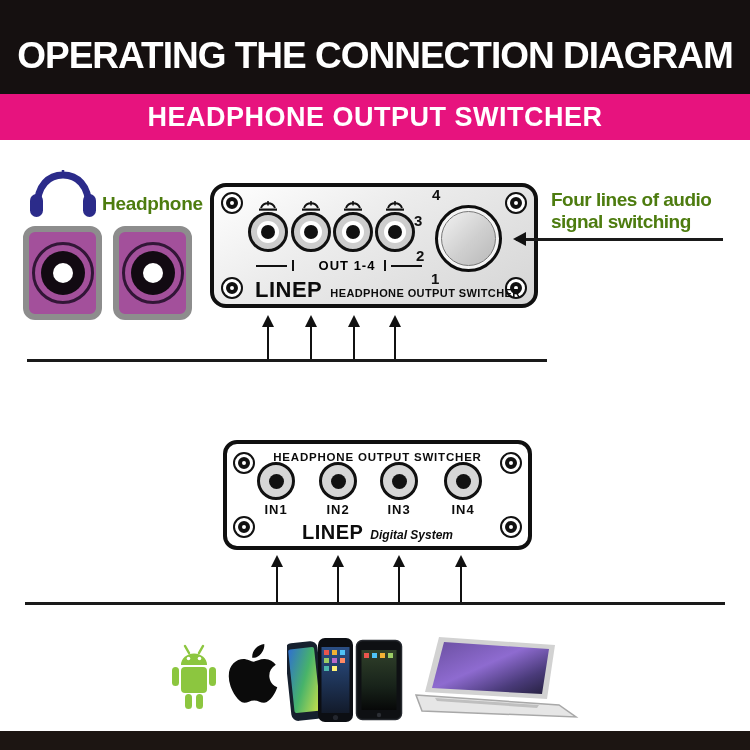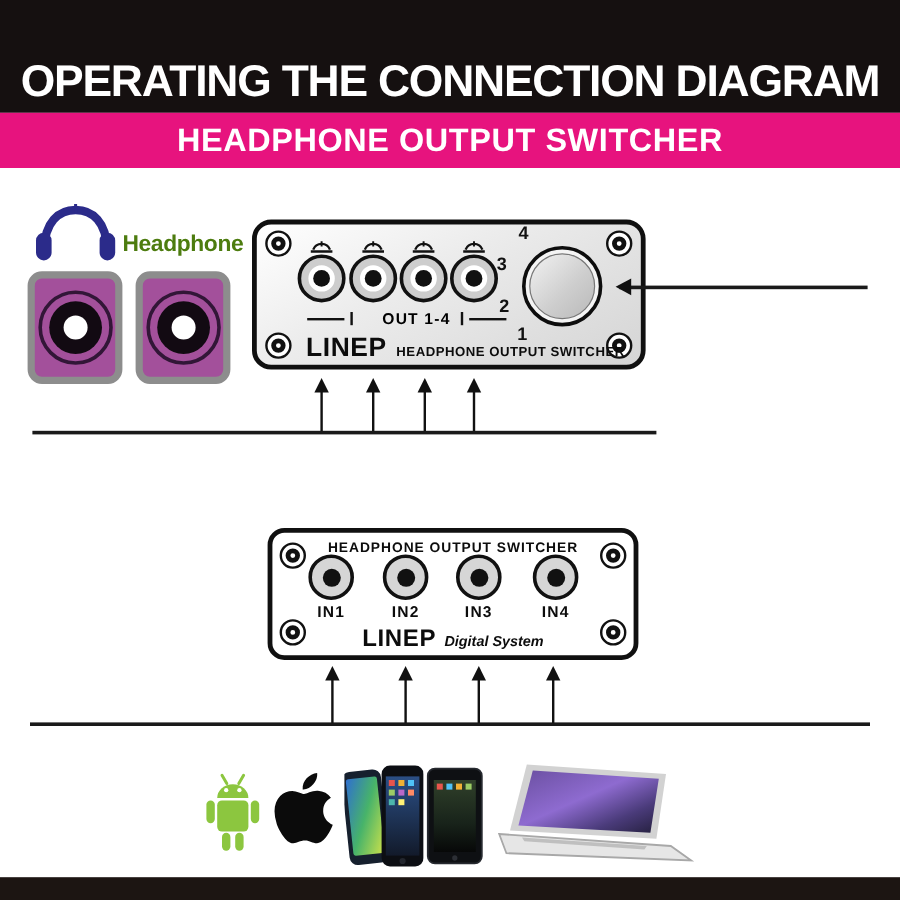--- a/index.html
+++ b/index.html
@@ -3,21 +3,21 @@
 <meta charset="utf-8">
 <style>
   html,body{margin:0;padding:0;background:#fff;}
   .page{position:relative;width:750px;height:750px;background:#fff;overflow:hidden;
         font-family:"Liberation Sans", sans-serif;}
 
   
   .top-bar{position:absolute;left:0;top:0;width:750px;height:94px;background:#151010;
            display:flex;align-items:flex-end;justify-content:center;}
   .top-bar .title{color:#fff;font-weight:bold;font-size:37px;letter-spacing:-1px;
-                  line-height:1;padding-bottom:8px;white-space:nowrap;}
+                  line-height:1;padding-bottom:20px;white-space:nowrap;}
   .pink-bar{position:absolute;left:0;top:94px;width:750px;height:46px;background:#E7137E;
             display:flex;align-items:center;justify-content:center;}
   .pink-bar .subtitle{color:#fff;font-weight:bold;font-size:27px;letter-spacing:.5px;white-space:nowrap;}
   .bottom-bar{position:absolute;left:0;top:731px;width:750px;height:19px;background:#1c1512;}
 
   
   .red{color:#4d7c0f;font-weight:bold;}
 
   .headphone-label{position:absolute;left:102px;top:193px;font-size:19px;letter-spacing:-.3px;}
   .speakers-label{position:absolute;left:20px;top:322px;width:172px;text-align:center;
@@ -211,20 +211,21 @@
     <div class="knob">
         <i></i>
       </div>
 
     <div class="brand-row">
       <span class="brand">LINEP</span>
       <span class="brand-sub">HEADPHONE OUTPUT SWITCHER</span>
     </div>
   </div>
 
+  <div class="red note-right">Four lines of audio signal switching</div>
   <div class="h-arrow"></div>
 
   <div class="v-arrow" style="left:261px;top:315px;height:45px"></div>
   <div class="v-arrow" style="left:304px;top:315px;height:45px"></div>
   <div class="v-arrow" style="left:347px;top:315px;height:45px"></div>
   <div class="v-arrow" style="left:388px;top:315px;height:45px"></div>
   <div class="h-line line1"></div>
 
   <div class="device device2">
     <div class="screw" style="left:6px;top:8px">

